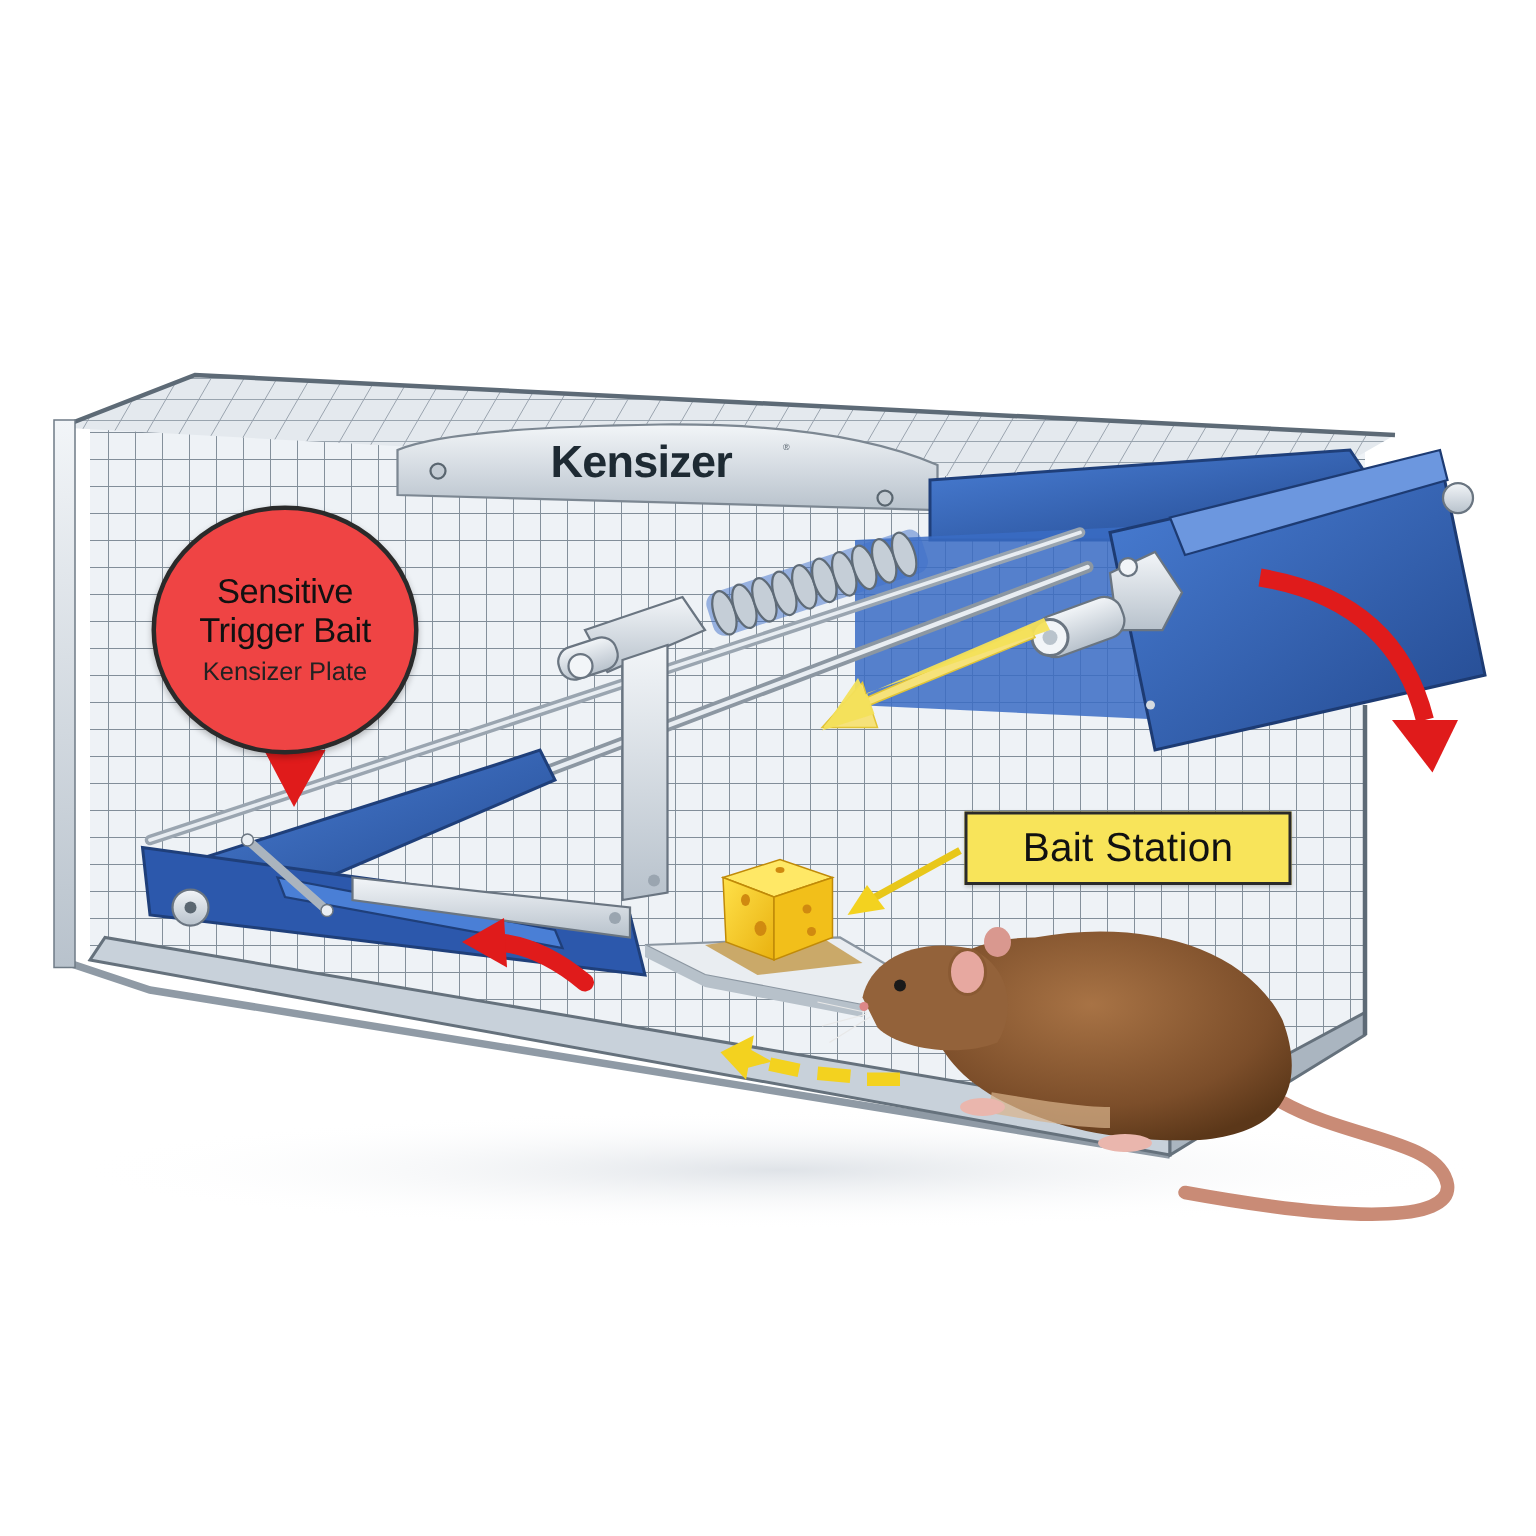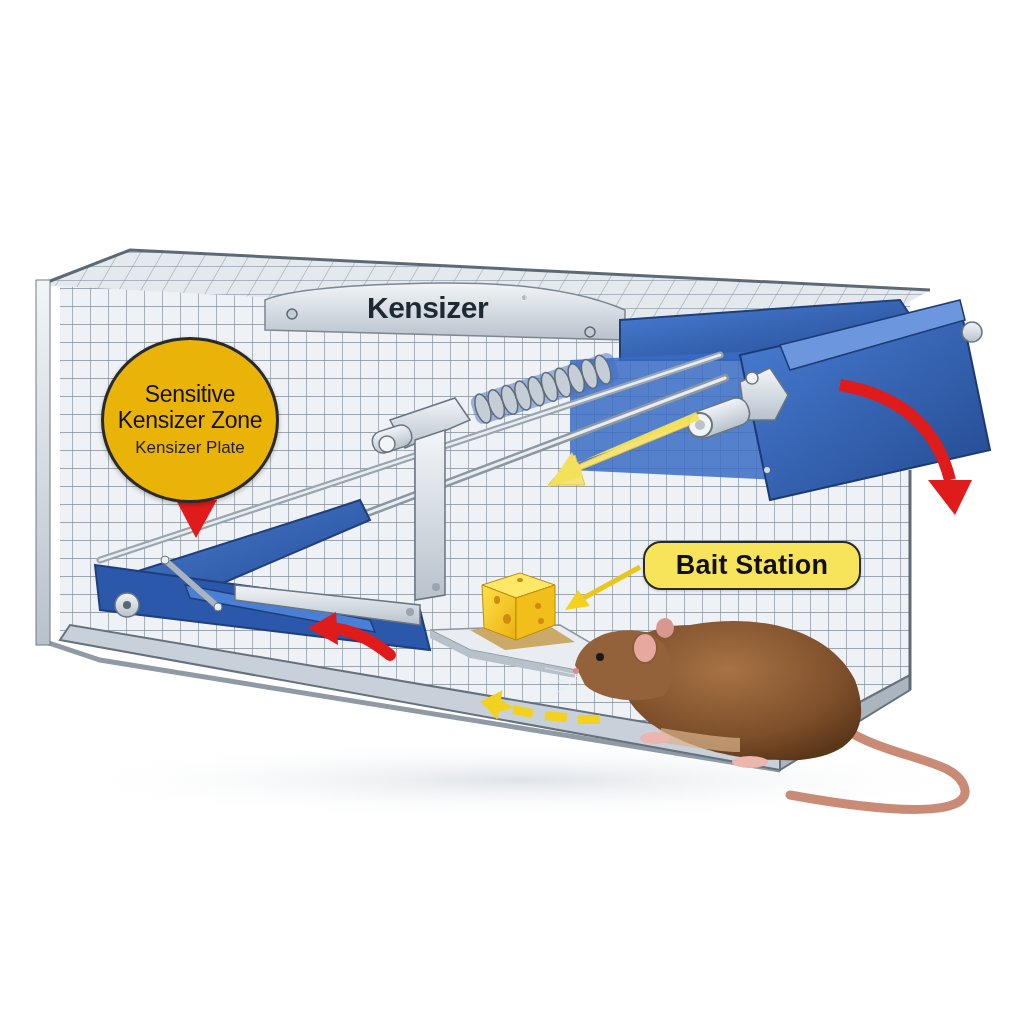--- a/index.html
+++ b/index.html
@@ -2,32 +2,32 @@
 <html><head>
   <meta charset="utf-8">
   <style>
     html, body { margin: 0; padding: 0; background: #ffffff; }
     body { width: 1024px; height: 1024px; overflow: hidden; position: relative; font-family: "Liberation Sans", "DejaVu Sans", sans-serif; }
     #scene { position: absolute; left: 0; top: 0; width: 1024px; height: 1024px; }
     .brand-text { font-family: "Liberation Sans", sans-serif; font-weight: 700; font-size: 30px; fill: #1e2a33; letter-spacing: -0.5px; }
     .brand-sub { font-family: "Liberation Sans", sans-serif; font-size: 6px; fill: #5a6670; }
     .callout-bubble {
       position: absolute; left: 101px; top: 337px; width: 172px; height: 160px;
-      border-radius: 50%; background: #eab308; border: 3px solid #2a2a2a;
+      border-radius: 50%; background: #ef4444; border: 3px solid #2a2a2a;
       box-shadow: 0 2px 4px rgba(0,0,0,0.25);
       display: flex; flex-direction: column; align-items: center; justify-content: center;
       text-align: center; color: #111;
     }
     .callout-title { font-size: 23px; line-height: 26px; font-weight: 400; letter-spacing: -0.3px; }
     .callout-sub { font-size: 17px; line-height: 22px; margin-top: 4px; color: #222; }
     .bait-label {
       position: absolute; left: 643px; top: 541px; width: 214px; height: 45px;
-      background: #f8e45a; border: 2px solid #2a2a2a; border-radius: 18px;
+      background: #f8e45a; border: 2px solid #2a2a2a; border-radius: 0;
       display: flex; align-items: center; justify-content: center;
-      font-size: 27px; font-weight: 700; color: #111; letter-spacing: 0.2px;
+      font-size: 27px; font-weight: 400; color: #111; letter-spacing: 0.2px;
       box-shadow: 0 1px 3px rgba(0,0,0,0.2);
     }
   </style>
 </head>
 <body>
 
 <svg id="scene" viewBox="0 0 1024 1024" xmlns="http://www.w3.org/2000/svg">
   <defs>
     <pattern id="mesh" width="18" height="18" patternUnits="userSpaceOnUse">
       <rect width="18" height="18" fill="none"></rect>
@@ -196,17 +196,17 @@
     <circle cx="600" cy="657" r="4" fill="#1a1a1a"></circle>
     <circle cx="576" cy="671" r="3" fill="#d88"></circle>
     <path d="M578 675 L 545 668 M578 676 L 548 684 M580 678 L 553 695" stroke="#e8e8e8" stroke-width="0.8"></path>
     <ellipse cx="655" cy="738" rx="15" ry="6" fill="#eab6ad"></ellipse>
     <ellipse cx="750" cy="762" rx="18" ry="6" fill="#eab6ad"></ellipse>
   </g>
 </svg>
 
 <div class="callout-bubble">
   <div class="callout-title">Sensitive</div>
-  <div class="callout-title">Kensizer Zone</div>
+  <div class="callout-title">Trigger Bait</div>
   <div class="callout-sub">Kensizer Plate</div>
 </div>
 
 <div class="bait-label">Bait Station</div>
 
 </body></html>

